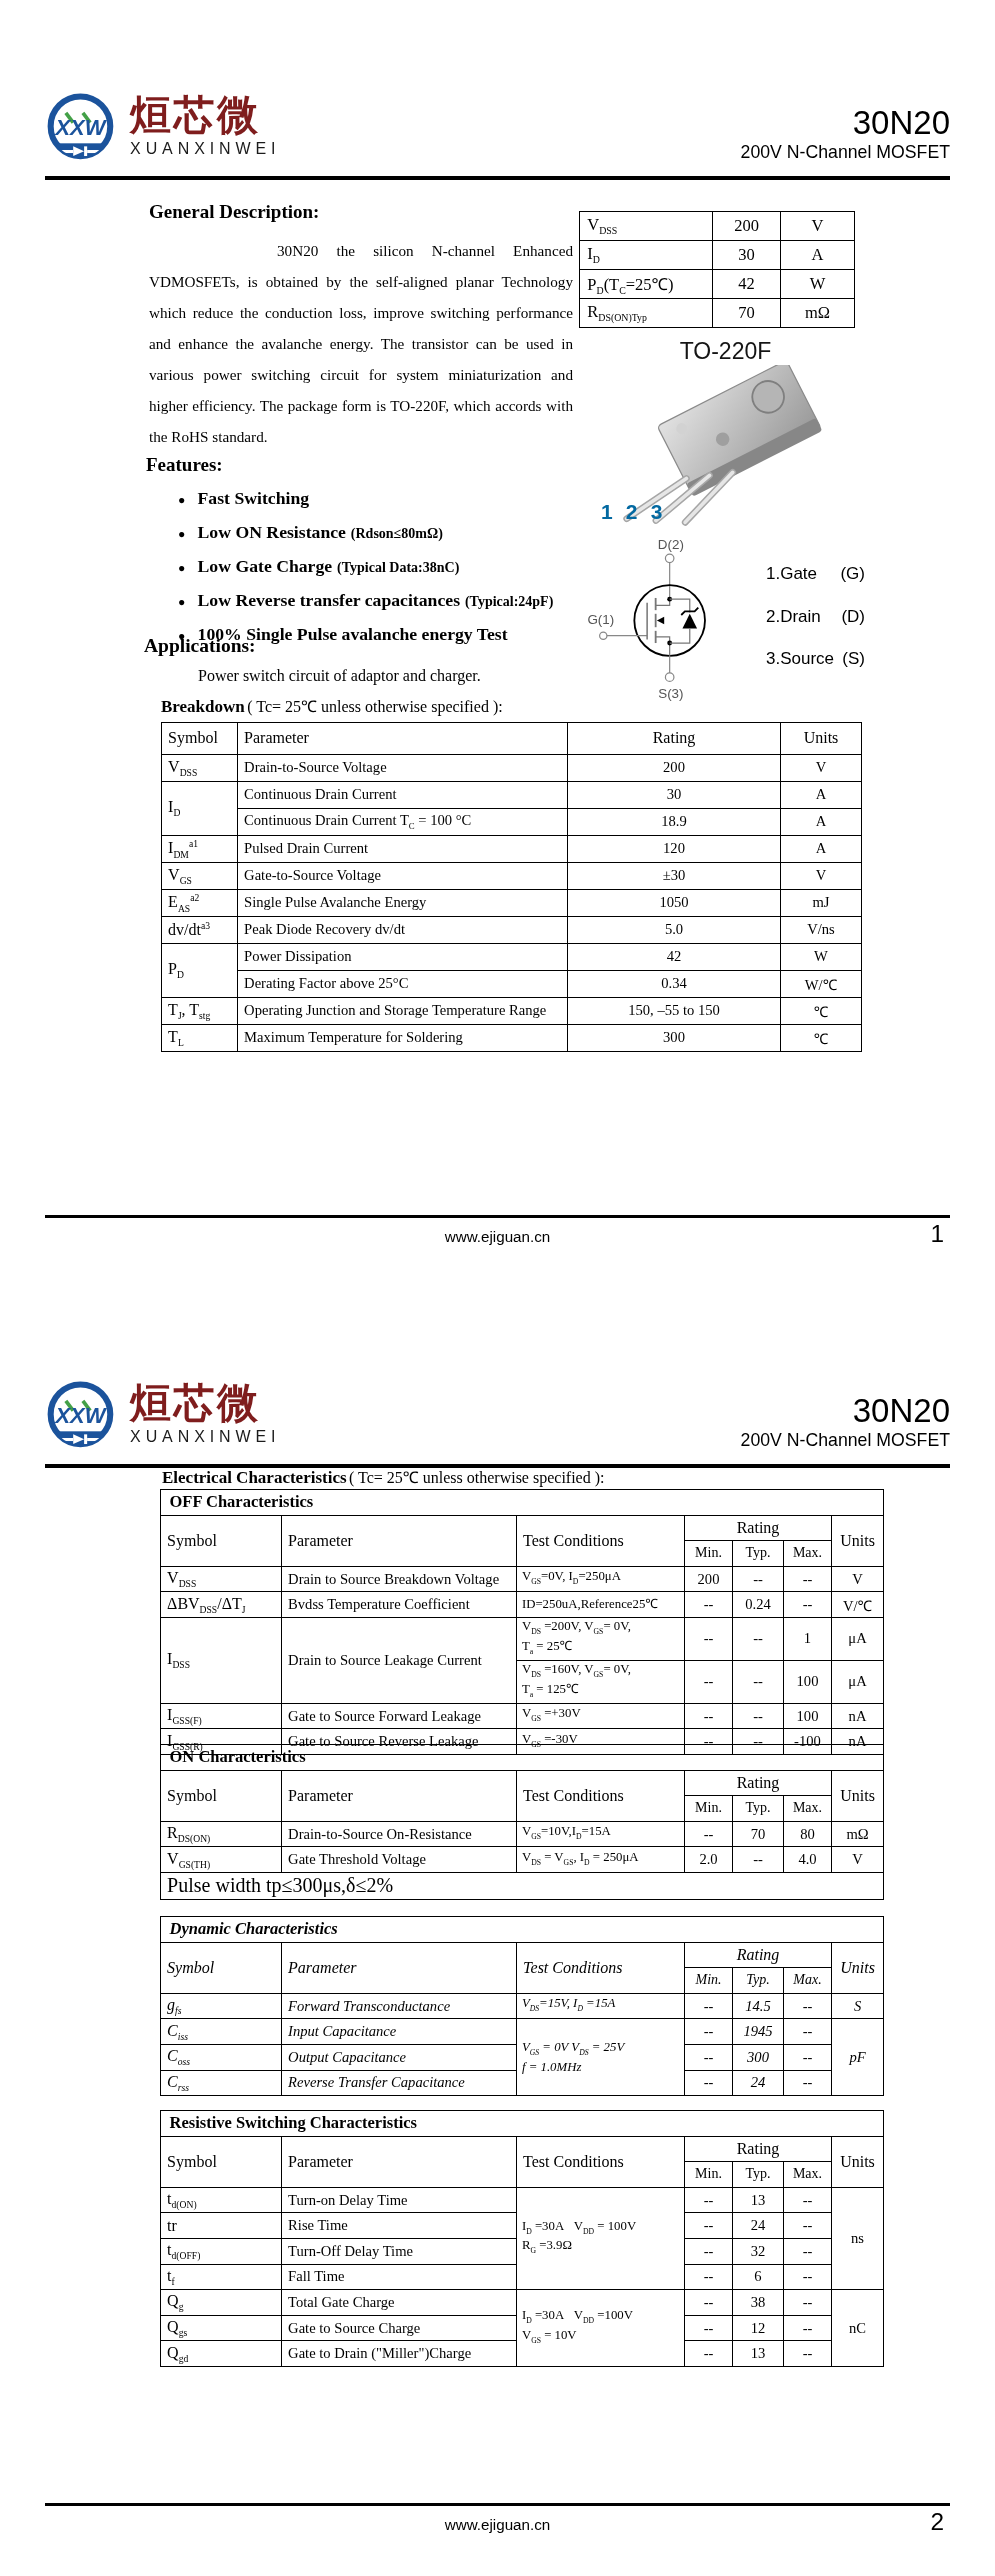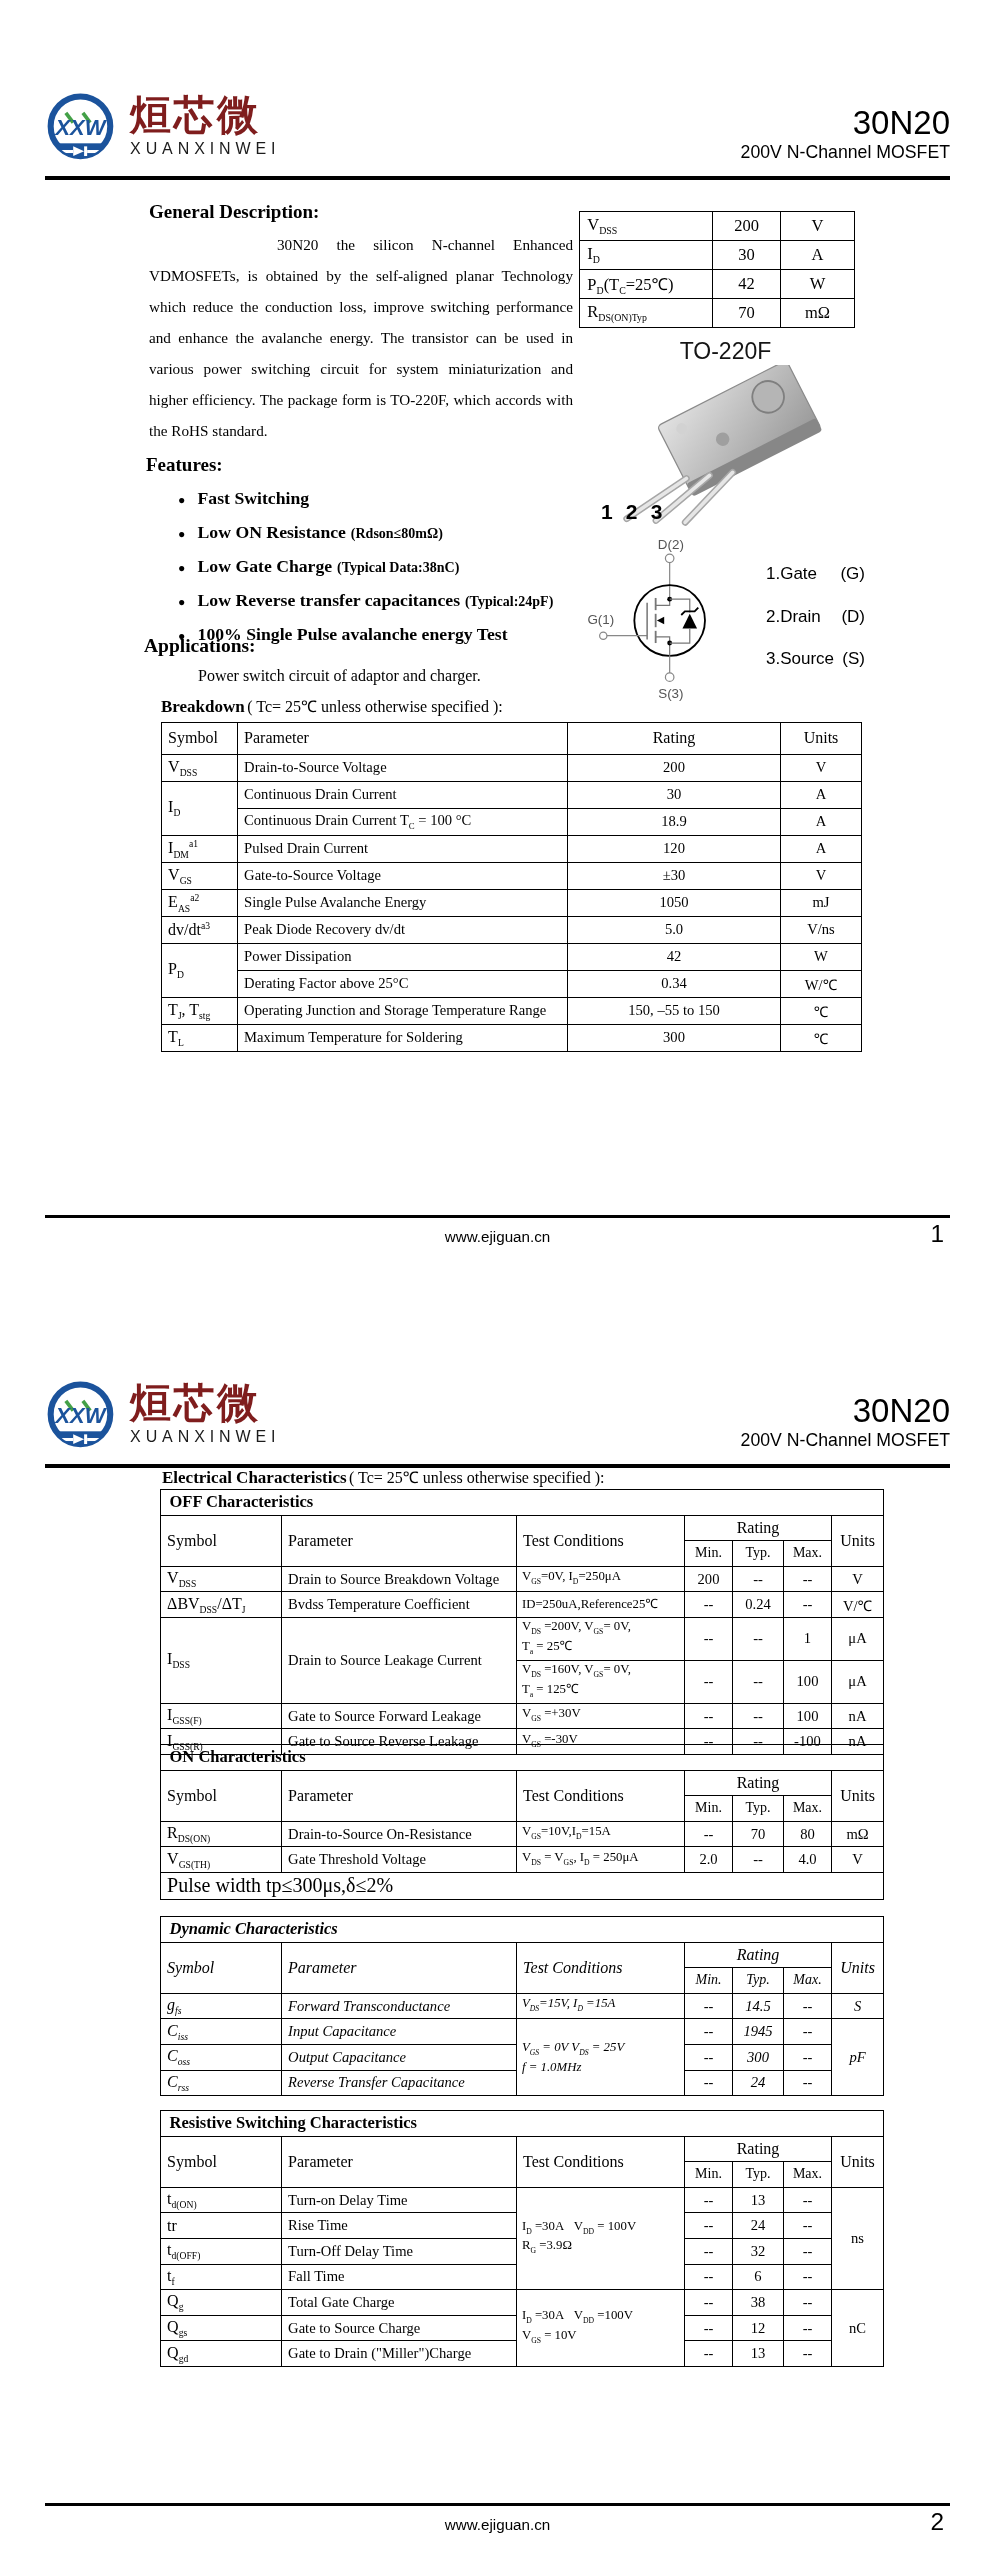--- a/index.html
+++ b/index.html
@@ -18,42 +18,42 @@
   .hrule { position:absolute; left:45px; width:905px; height:3.7px; background:#000; top:176px; }
 
   
   .footer-rule { position:absolute; left:45px; width:905px; height:3px; background:#000; top:1215px; }
   .footer-site { position:absolute; left:0; width:995px; top:1228px; text-align:center; font-family:"Liberation Sans",sans-serif; font-size:15.2px; }
   .footer-page { position:absolute; right:51px; top:1220px; font-family:"Liberation Sans",sans-serif; font-size:24.4px; }
 
   
   .sec-general { position:absolute; left:149px; top:201px; width:424px; }
   .sec-title { font-weight:bold; font-size:19px; }
-  .gen-body { margin-top:6px; font-size:15.2px; line-height:31px; text-align:justify; text-indent:128px; }
+  .gen-body { margin-top:12px; font-size:15.2px; line-height:31px; text-align:justify; text-indent:128px; }
   .sec-features { position:absolute; left:146px; top:454px; width:451px; }
   .feat-list { list-style:none; margin-top:9.8px; }
   .feat { display:flex; align-items:baseline; margin-bottom:6.7px; line-height:24.4px; margin-left:32px; }
   .bul::before { content:"●"; font-size:12.2px; margin-right:12.2px; }
   .fmain { font-weight:bold; font-size:17.7px; white-space:nowrap; }
   .fnote { font-weight:bold; font-size:14px; margin-left:4.9px; white-space:nowrap; }
   .sec-apps { position:absolute; left:144px; top:635px; width:427px; }
   .apps-title { font-weight:bold; font-size:19.5px; }
   .apps-body { margin-top:9.8px; font-size:16px; padding-left:54px; }
   .sec-abs { position:absolute; left:161px; top:695px; }
   .abs-title-b { font-weight:bold; font-size:17px; }
   .abs-title-r { font-size:16px; }
 
   
   .quick-specs { position:absolute; left:579px; top:211px; border-collapse:collapse; table-layout:fixed; width:276px; }
   .quick-specs td { border:1.2px solid #000; height:29px; font-size:16.5px; padding:0 3.7px; }
   .quick-specs td.p { padding-left:7.3px; }
   .quick-specs td.c { text-align:center; }
   .pkg-name { position:absolute; left:628px; top:338px; width:195px; text-align:center; font-family:"Liberation Sans",sans-serif; font-size:23px; color:#151515; }
   .pkg-img { position:absolute; left:595px; top:365px; }
-  .pin-nums { position:absolute; left:601px; top:500px; font-family:"Liberation Sans",sans-serif; font-weight:bold; font-size:21px; word-spacing:7.3px; color:#000000; }
+  .pin-nums { position:absolute; left:601px; top:500px; font-family:"Liberation Sans",sans-serif; font-weight:bold; font-size:21px; word-spacing:7.3px; color:#0369a1; }
   .mos-sym { position:absolute; left:585px; top:538px; }
   .pin-legend { position:absolute; left:766px; top:564px; display:flex; flex-direction:column; gap:22.6px; font-family:"Liberation Sans",sans-serif; font-size:17px; color:#000; }
   .pin-legend .row { width:99px; display:flex; justify-content:space-between; }
 
   
   sub { font-size:0.6em; }
   sup { font-size:0.6em; }
   .dt { border-collapse:collapse; table-layout:fixed; }
   .dt td { border:1.2px solid #000; padding:0.6px 6.1px; font-size:14.6px; overflow:hidden; }
   .dt td.c { text-align:center; padding:0.6px 2.4px; }

